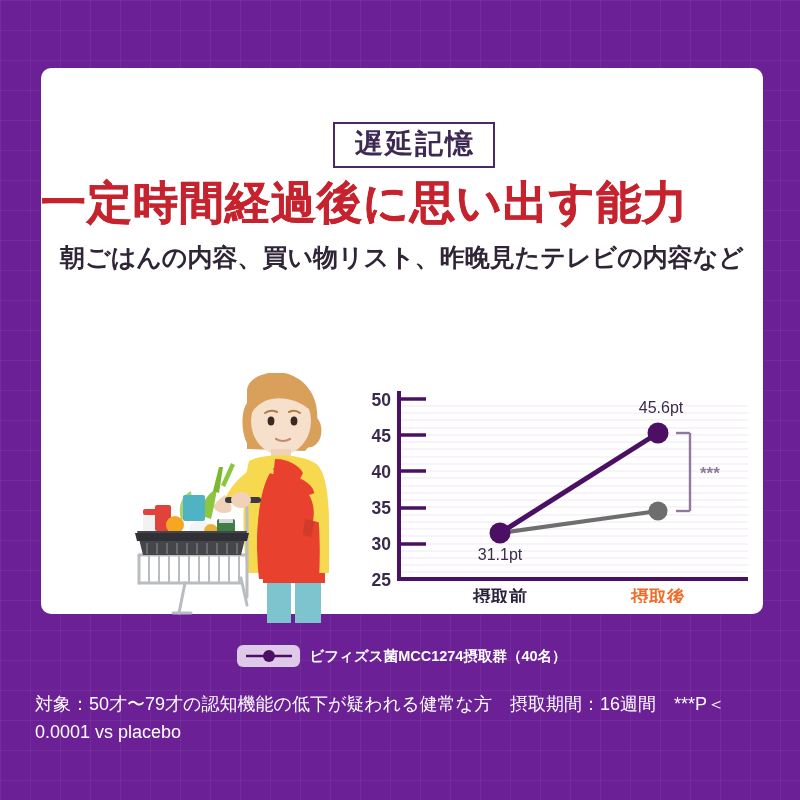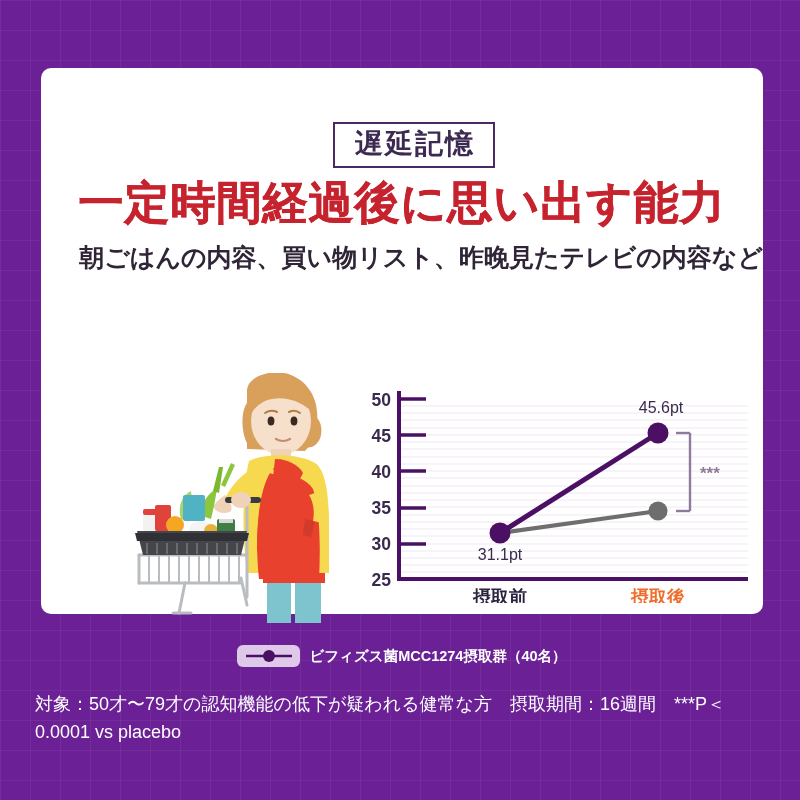--- a/index.html
+++ b/index.html
@@ -35,31 +35,31 @@
     border:2px solid #4b2a63;
     color:#3d2a52;
     font-weight:bold;
     font-size:28px;
     letter-spacing:2px;
     padding:6px 18px 8px 20px;
     line-height:1;
   }
   .headline{
     position:absolute; left:0; right:0; top:112px;
-    text-align:center;
+    text-align:left;
     color:#c6232e;
     font-weight:bold;
     font-size:45px;
     letter-spacing:1px;
     line-height:1;
     -webkit-text-stroke:0.6px #c6232e;
   }
   .subhead{
     position:absolute; left:0; right:0; top:177px;
-    text-align:right;
+    text-align:center;
     color:#2f2536;
     font-weight:bold;
     font-size:25px;
     letter-spacing:0px;
     line-height:1;
   }
 
   
   .illus{ position:absolute; left:88px; top:305px; width:232px; height:252px; }
 

